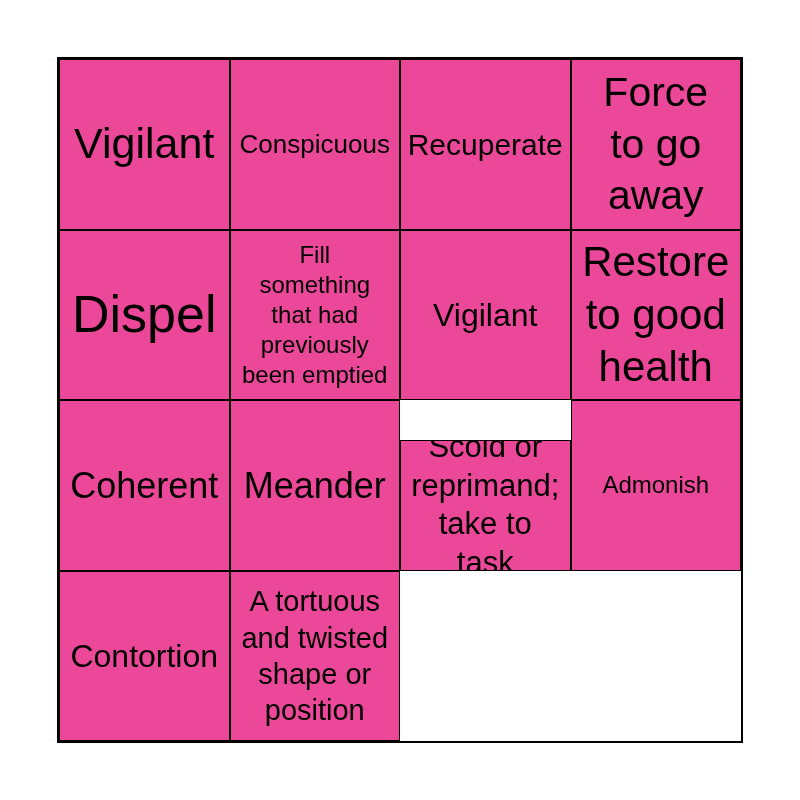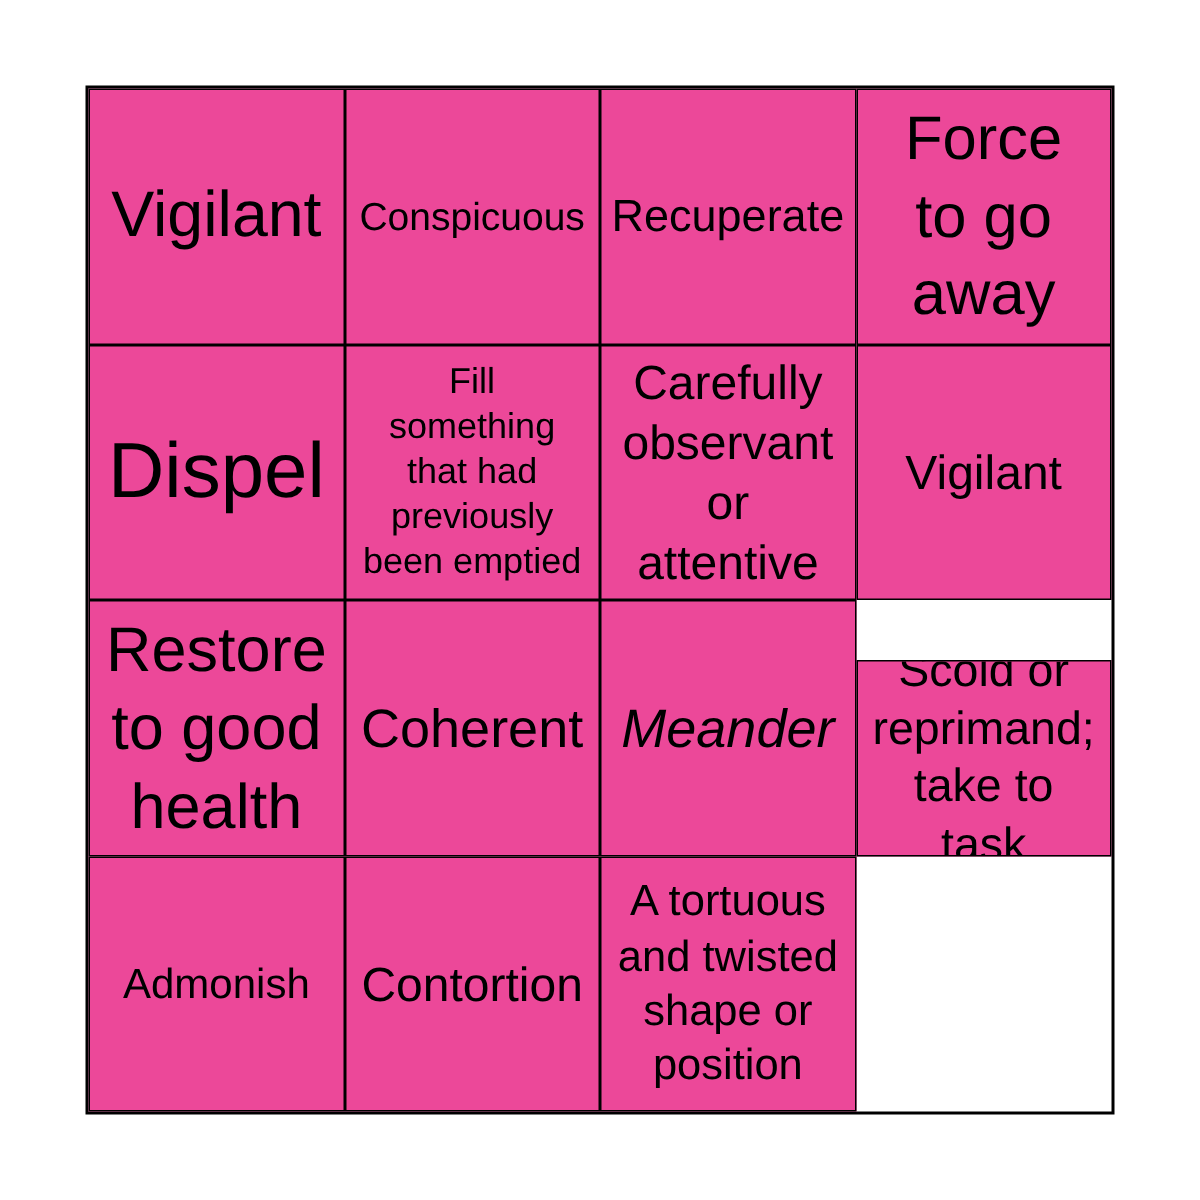--- a/index.html
+++ b/index.html
@@ -44,23 +44,23 @@
   .cell-1  { font-size: 26px; }
   .cell-2  { font-size: 30px; }
   .cell-3  { font-size: 41px; }
   .cell-4  { font-size: 52px; }
   .cell-5  { font-size: 33px; }
   .cell-6  { font-size: 24px; }
   .cell-7  { font-size: 32px; }
   .cell-8  { font-size: 32px; }
   .cell-9  { font-size: 42px; }
   .cell-10 { font-size: 36px; }
-  .cell-11 { font-size: 36px; font-style: italic; }
+  .cell-11 { font-size: 36px; }
   .cell-12 { font-size: 31px; margin-top: 40px; }
-  .cell-13 { font-size: 28px; }
+  .cell-13 { font-size: 24px; }
   .cell-14 { font-size: 32px; }
   .cell-15 { font-size: 29px; }
 </style>
 </head>
 <body>
 
 <div class="card">
   <div class="cell cell-0">
     <span class="cell-text">Vigilant</span>
   </div>
@@ -77,26 +77,20 @@
   </div>
   <div class="cell cell-4">
     <span class="cell-text">Dispel</span>
   </div>
   <div class="cell cell-6">
     <span class="cell-text">Fill
 something
 that had
 previously
 been emptied</span>
-  </div>
-  <div class="cell cell-7">
-    <span class="cell-text">Carefully
-observant
-or
-attentive</span>
   </div>
   <div class="cell cell-8">
     <span class="cell-text">Vigilant</span>
   </div>
   <div class="cell cell-9">
     <span class="cell-text">Restore
 to good
 health</span>
   </div>
   <div class="cell cell-10">

